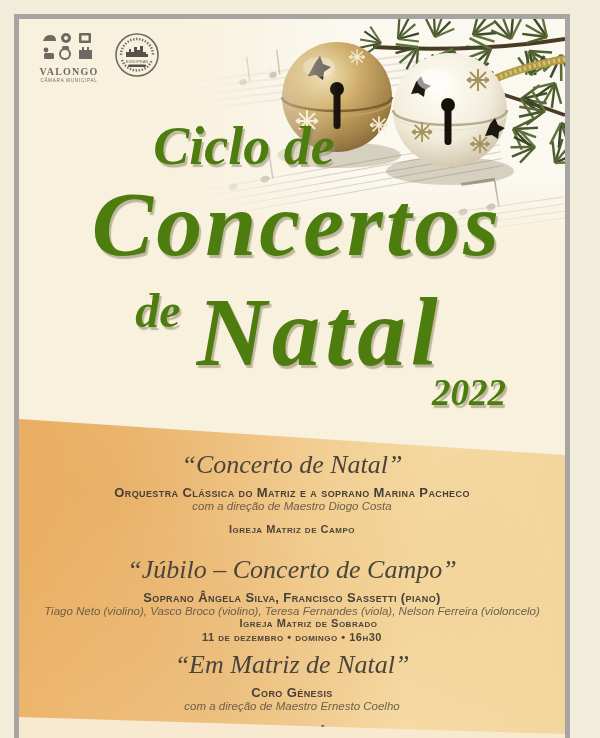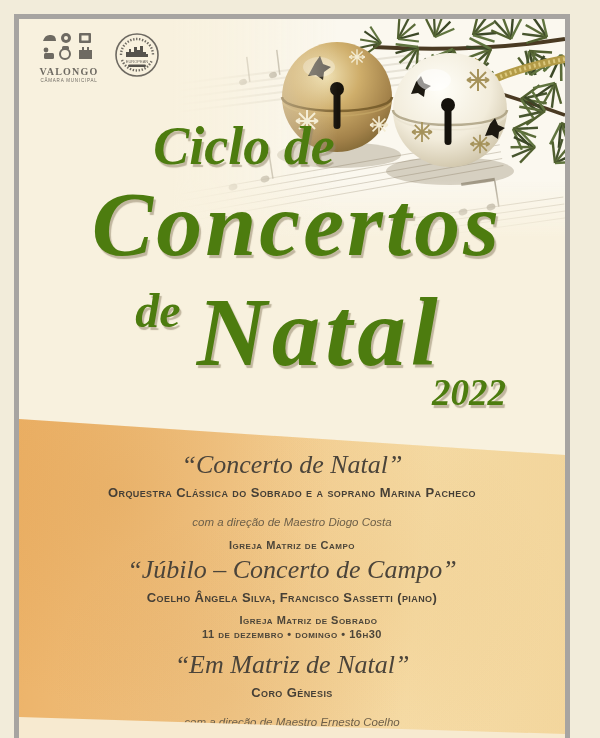--- a/index.html
+++ b/index.html
@@ -49,26 +49,26 @@
      clip-path:polygon(0 5px, 100% 22px, 100% 26px, 0 26px); }
 
   .concert { position:absolute; left:0; width:100%; text-align:center; }
   .concert.b1 { top:36px; }
   .concert.b2 { top:141px; }
   .concert.b3 { top:236px; }
   .c-title { font-family:"Liberation Serif", serif; font-style:italic; font-size:26px;
              color:#4b443a; }
   .c-perf  { margin-top:5px; font-size:13px; font-weight:bold; font-variant:small-caps;
              letter-spacing:0.4px; color:#453f36; }
-  .c-sub   { margin-top:16px; font-style:italic; font-size:11.5px; color:#6e6049; }
+  .c-sub   { margin-top:0; font-style:italic; font-size:11.5px; color:#6e6049; }
   .c-venue { margin-top:11px; font-size:11px; font-weight:bold; font-variant:small-caps;
              letter-spacing:0.5px; color:#4c4539; }
   .c-date  { margin-top:2px; font-size:11px; font-weight:bold; font-variant:small-caps;
              letter-spacing:0.5px; color:#4c4539; }
-  .concert.b2 .c-venue { margin-top:9px;padding-left:33px; }
+  .concert.b2 .c-venue { margin-top:0;padding-left:33px; }
 </style>
 </head>
 <body>
 
 <div class="page">
   <div class="frame">
 
     <div class="photo">
       <svg width="392" height="218" viewBox="0 0 392 218">
         <defs>
@@ -244,28 +244,29 @@
       <div class="t3">
         <span class="t3a">de</span><span class="t3b">Natal</span>
       </div>
       <div class="t4">2022</div>
     </div>
 
     <div class="parchment">
 
       <div class="concert b1">
         <div class="c-title">“Concerto de Natal”</div>
-        <div class="c-perf">Orquestra Clássica do Sobrado e a soprano Marina Pacheco</div>
+        <div class="c-perf">Orquestra Clássica do Matriz e a soprano Marina Pacheco</div>
         <div class="c-sub">com a direção de Maestro Diogo Costa</div>
         <div class="c-venue">Igreja Matriz de Campo</div>
       </div>
 
       <div class="concert b2">
         <div class="c-title">“Júbilo – Concerto de Campo”</div>
-        <div class="c-perf">Coelho Ângela Silva, Francisco Sassetti (piano)</div>
+        <div class="c-perf">Soprano Ângela Silva, Francisco Sassetti (piano)</div>
+        <div class="c-sub">Tiago Neto (violino), Vasco Broco (violino), Teresa Fernandes (viola), Nelson Ferreira (violoncelo)</div>
         <div class="c-venue">Igreja Matriz de Sobrado</div>
         <div class="c-date">11 de dezembro • domingo • 16h30</div>
       </div>
 
       <div class="concert b3">
         <div class="c-title">“Em Matriz de Natal”</div>
         <div class="c-perf">Coro Génesis</div>
         <div class="c-sub">com a direção de Maestro Ernesto Coelho</div>
         <div class="c-venue">Igreja Matriz de Alfena</div>
         <div class="c-date">18 de dezembro • domingo • 16h30</div>

